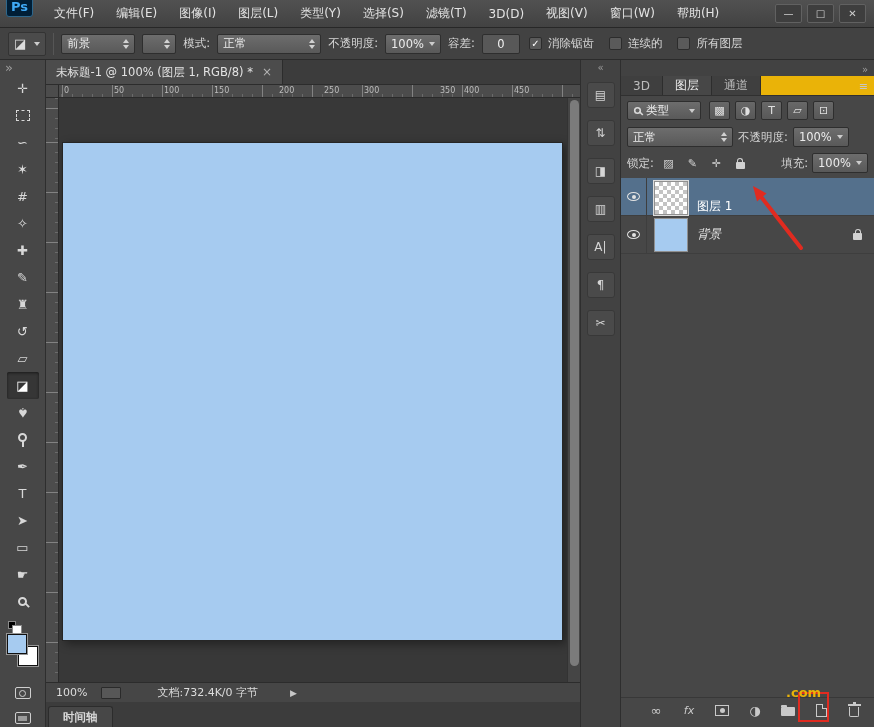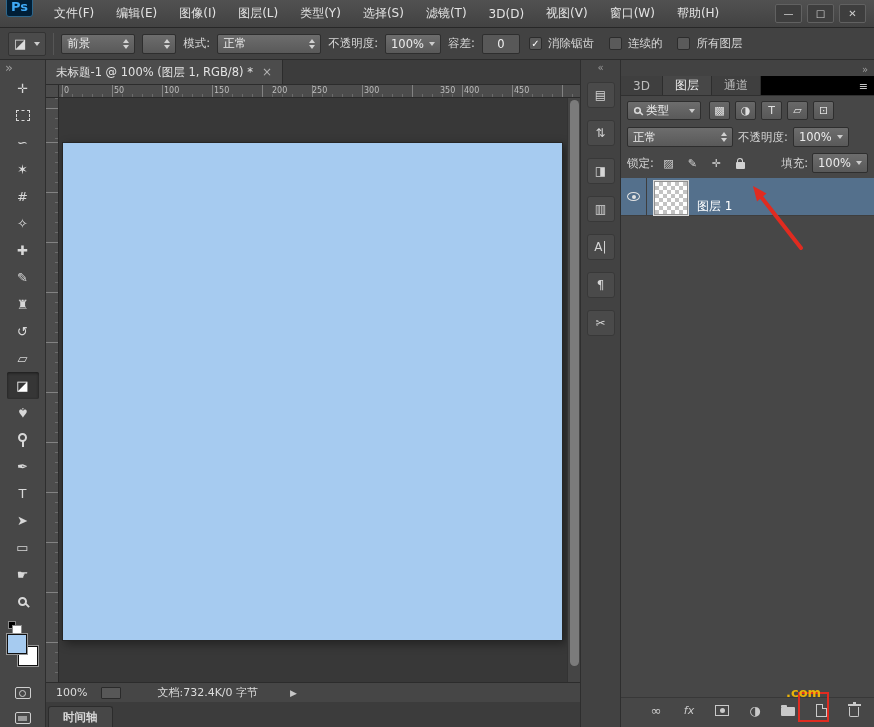--- a/index.html
+++ b/index.html
@@ -115,21 +115,21 @@
   .dock-btn{width:28px;height:26px;display:flex;align-items:center;justify-content:center;
     color:#d5d5d5;border-radius:3px;background:#4a4a4a;border:1px solid #383838;}
   .dock-btn .gicon{font-size:12px;}
 
   
   .panel-dock{position:absolute;left:620px;top:60px;width:254px;height:667px;background:#474747;
     border-left:1px solid #2e2e2e;}
   .panel-header{height:16px;position:relative;background:#424242;}
   .collapse-right{position:absolute;right:6px;top:2px;color:#9d9d9d;}
   .collapse-right .gicon{font-size:10px;}
-  .panel-tabbar{height:20px;background:#000000;display:flex;align-items:stretch;border-bottom:1px solid #303030;}
+  .panel-tabbar{height:20px;background:#eab308;display:flex;align-items:stretch;border-bottom:1px solid #303030;}
   .ptab{padding:2px 12px;font-size:12px;color:#bdbdbd;background:#3f3f3f;border-right:1px solid #2d2d2d;
     display:flex;align-items:center;}
   .ptab.active{background:#474747;color:#eaeaea;}
   .panel-menu{position:absolute;right:6px;top:19px;color:#c5c5c5;}
   .panel-menu .gicon{font-size:11px;}
   .filter-row{display:flex;align-items:center;gap:6px;padding:5px 6px 4px 6px;}
   .filter-combo{width:74px;height:19px;gap:4px;justify-content:flex-start;text-align:right;}
   .filter-combo .dd-arrow{margin-left:auto;}
   .filter-btns{display:flex;gap:5px;margin-left:2px;}
   .filter-btn{width:21px;height:19px;display:flex;align-items:center;justify-content:center;
@@ -342,22 +342,22 @@
         <span class="doc-title">未标题-1 @ 100% (图层 1, RGB/8) *</span>
         <span class="doc-close">×</span>
       </div>
     </div>
     <div class="ruler-corner"></div>
     <div class="ruler-h">
         <span class="tick-num" style="left: 5px;">0</span>
         <span class="tick-num" style="left: 55px;">50</span>
         <span class="tick-num" style="left: 105px;">100</span>
         <span class="tick-num" style="left: 155px;">150</span>
-        <span class="tick-num" style="left: 213px;">200</span>
-        <span class="tick-num" style="left: 253px;">250</span>
+        <span class="tick-num" style="left: 220px;">200</span>
+        <span class="tick-num" style="left: 265px;">250</span>
         <span class="tick-num" style="left: 305px;">300</span>
         <span class="tick-num" style="left: 355px; padding-left: 26px;">350</span>
         <span class="tick-num" style="left: 405px;">400</span>
         <span class="tick-num" style="left: 455px;">450</span>
       </div>
     <div class="view">
       <div class="ruler-v"></div>
       <div class="pasteboard">
         <div class="canvas" style="background: rgb(166, 203, 240);"></div>
       </div>
@@ -473,20 +473,28 @@
       </div>
     </div>
     <div class="layers-list">
         <div class="layer-row selected">
           <div class="eye-cell">
             <span class="cicon ic-eye"></span>
           </div>
           <div class="layer-thumb checker-bg"></div>
           <span class="layer-name">图层 1</span>
         </div>
+        <div class="layer-row">
+          <div class="eye-cell">
+            <span class="cicon ic-eye"></span>
+          </div>
+          <div class="layer-thumb" style="background: rgb(166, 203, 240);"></div>
+          <span class="layer-name italic">背景</span>
+          <span class="cicon ic-lock" style="margin-right: 12px;"></span>
+        </div>
       </div>
     <div class="panel-bottombar">
         <div class="pb-btn">
           <span class="gicon g-link-layers">∞</span>
         </div>
         <div class="pb-btn">
           <span class="gicon g-layer-styles">fx</span>
         </div>
         <div class="pb-btn">
           <span class="cicon ic-mask"></span>

